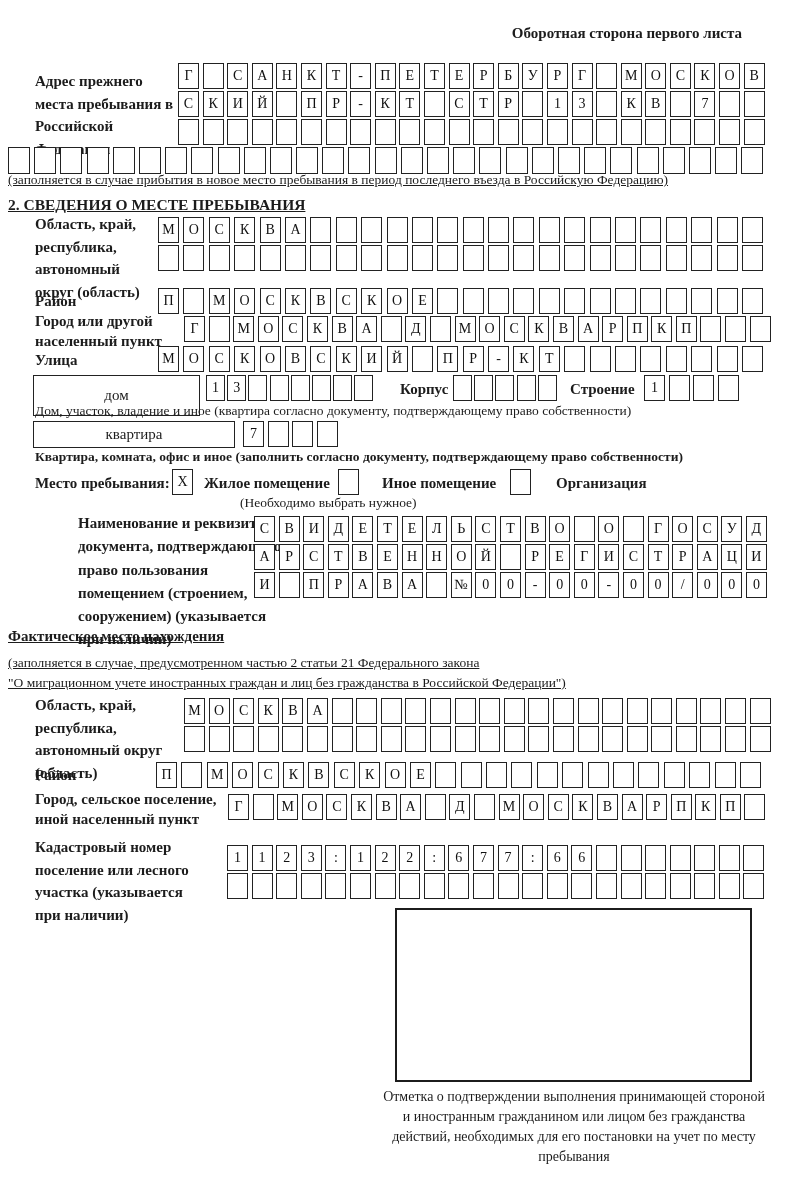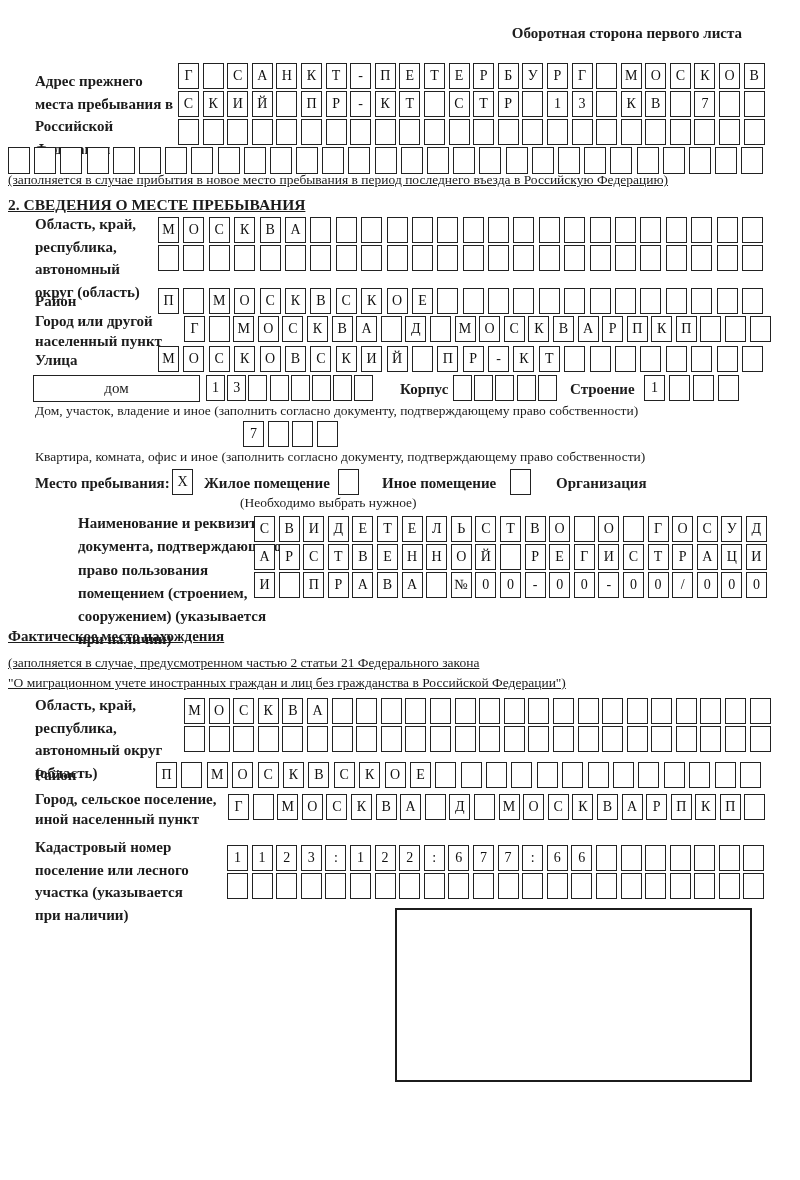--- a/index.html
+++ b/index.html
@@ -284,21 +284,21 @@
       <span class="cell"></span>
       <span class="cell"></span>
       <span class="cell"></span>
       <span class="cell"></span>
       <span class="cell"></span>
       <span class="cell"></span>
       <span class="cell"></span>
       <span class="cell"></span>
     </div>
 
-  <div class="labelbox abs" style="left:33px;top:375px;width:167px;height:27px;">
+  <div class="labelbox abs" style="left:33px;top:375px;width:167px;height:41px;">
       <span>дом</span>
     </div>
   <div class="grid gC" style="left:206px;top:375px;">
       <span class="cell">1</span>
       <span class="cell">3</span>
       <span class="cell"></span>
       <span class="cell"></span>
       <span class="cell"></span>
       <span class="cell"></span>
       <span class="cell"></span>
@@ -312,29 +312,32 @@
       <span class="cell"></span>
       <span class="cell"></span>
     </div>
   <div class="abs lbl" style="left:570px;top:378px;">Строение</div>
   <div class="grid gB" style="left:644px;top:375px;">
       <span class="cell">1</span>
       <span class="cell"></span>
       <span class="cell"></span>
       <span class="cell"></span>
     </div>
-  <div class="abs cap" style="left:35px;top:403px;">Дом, участок, владение и иное (заполнить согласно документу, подтверждающему право собственности)</div>
-
+  <div class="abs cap" style="left:35px;top:403px;">Дом, участок, владение и иное (квартира согласно документу, подтверждающему право собственности)</div>
+
+  <div class="labelbox abs" style="left:33px;top:421px;width:202px;height:27px;">
+      <span>квартира</span>
+    </div>
   <div class="grid gB" style="left:243px;top:421px;">
       <span class="cell">7</span>
       <span class="cell"></span>
       <span class="cell"></span>
       <span class="cell"></span>
     </div>
-  <div class="abs cap" style="left:35px;top:449px;">Квартира, комната, офис и иное (заполнить согласно документу, подтверждающему право собственности)</div>
+  <div class="abs cap" style="left:35px;top:449px;font-weight:bold;">Квартира, комната, офис и иное (заполнить согласно документу, подтверждающему право собственности)</div>
 
   <div class="abs lbl" style="left:35px;top:472px;">Место пребывания:</div>
   <span class="cell abs" style="left:172px;top:469px;">X</span>
   <div class="abs lbl" style="left:204px;top:472px;">Жилое помещение</div>
   <span class="cell abs" style="left:338px;top:469px;"></span>
   <div class="abs lbl" style="left:374px;top:472px;margin-left:8px;">Иное помещение</div>
   <span class="cell abs" style="left:510px;top:469px;"></span>
   <div class="abs lbl" style="left:556px;top:472px;">Организация</div>
   <div class="abs cap" style="left:240px;top:495px;">(Необходимо выбрать нужное)</div>
 
@@ -565,14 +568,15 @@
       <span class="cell"></span>
       <span class="cell"></span>
       <span class="cell"></span>
       <span class="cell"></span>
       <span class="cell"></span>
       <span class="cell"></span>
       <span class="cell"></span>
     </div>
 
   <div class="stamp abs" style="left:395px;top:908px;width:357px;height:174px;"></div>
+  <div class="abs wrap" style="left:383px;top:1087px;width:382px;text-align:center;font-size:14px;line-height:1.42;">Отметка о подтверждении выполнения принимающей стороной и иностранным гражданином или лицом без гражданства действий, необходимых для его постановки на учет по месту пребывания</div>
 
 </div>
 
 </body></html>

